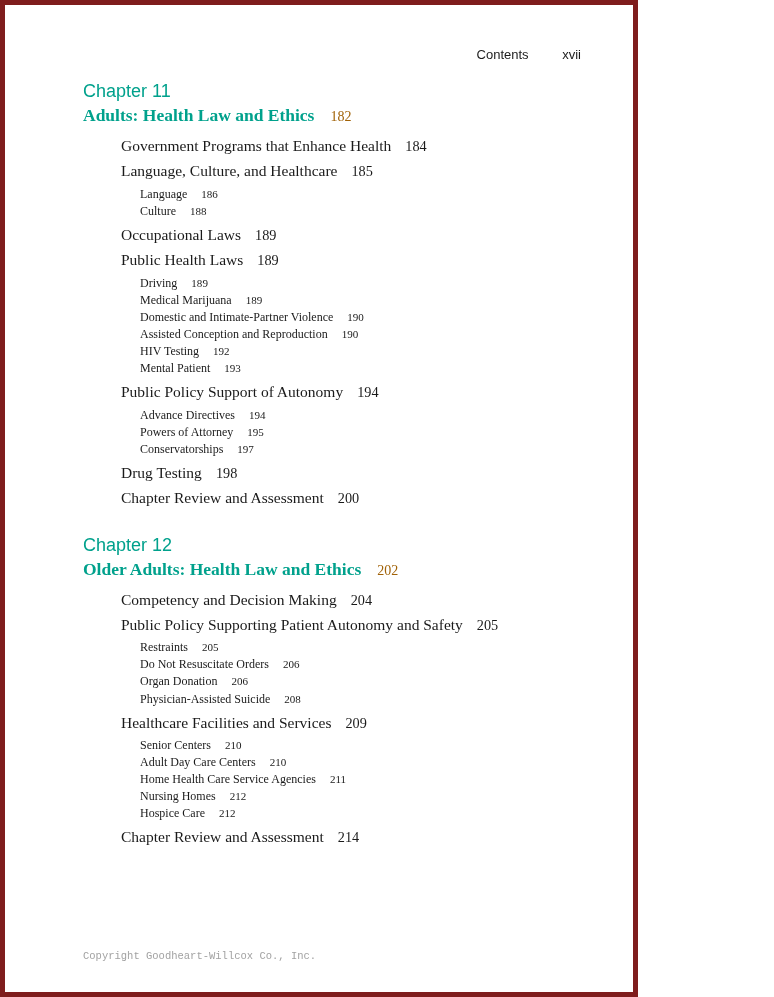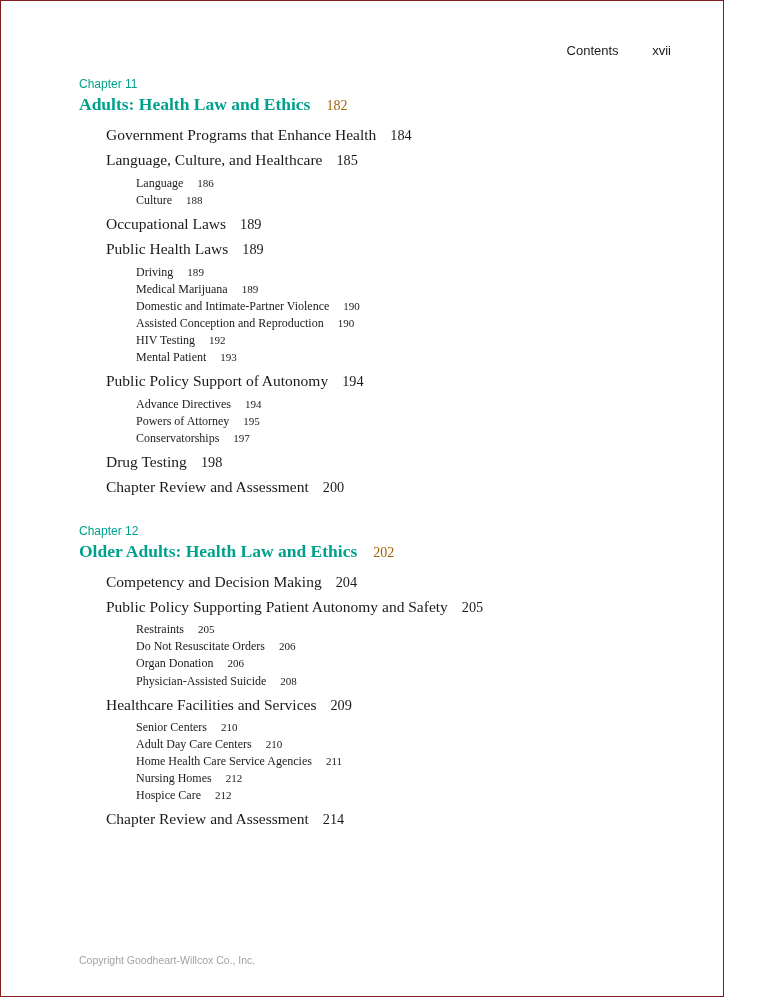--- a/index.html
+++ b/index.html
@@ -3,46 +3,46 @@
 <meta charset="utf-8">
 <style>
   html, body {
     margin: 0;
     padding: 0;
     background: #ffffff;
     font-family: "Liberation Serif", serif;
   }
   .page {
     position: relative;
-    width: 724px;
+    width: 638px;
     height: 997px;
     box-sizing: border-box;
     background: #ffffff;
-    border: 1px solid #7f1d1d;
+    border: 5px solid #7f1d1d;
     overflow: hidden;
   }
   .running-head {
     position: absolute;
     top: 42px;
     right: 52px;
     font-family: "Liberation Sans", sans-serif;
     font-size: 13px;
     color: #1c1c1c;
   }
   .running-head .rh-label { margin-right: 30px; }
   .toc {
     position: absolute;
     top: 76px;
     left: 78px;
     right: 52px;
   }
   .chapter + .chapter { margin-top: 26px; }
   .chapter-number {
     font-family: "Liberation Sans", sans-serif;
-    font-size: 12px;
+    font-size: 18px;
     font-weight: 500;
     color: var(--accent);
     margin: 0 0 3px 0;
   }
   .chapter-title-line {
     margin: 0 0 10px 0;
   }
   .chapter-title {
     font-family: Liberation Serif, serif;
     font-size: 17.5px;
@@ -55,36 +55,36 @@
     font-weight: 400;
     color: #a16207;
     margin-left: 16px;
   }
   .entry {
     color: #1a1a1a;
   }
   .entry.l1 {
     font-size: 15.5px;
     line-height: 1.32;
-    margin: 5px 0 4px 27px;
+    margin: 5px 0 4px 38px;
   }
   .entry.l2 {
     font-size: 12px;
     line-height: 1.42;
     margin: 0 0 0 57px;
   }
   .entry .entry-page {
     margin-left: 14px;
     font-size: 0.92em;
   }
   .footer {
     position: absolute;
     left: 78px;
     bottom: 30px;
-    font-family: Liberation Sans, sans-serif;
+    font-family: Liberation Mono, monospace;
     font-size: 10.5px;
     color: #a2a2a2;
     text-align: center;
   }
 </style>
 </head>
 <body>
 
 <div class="page">
 

